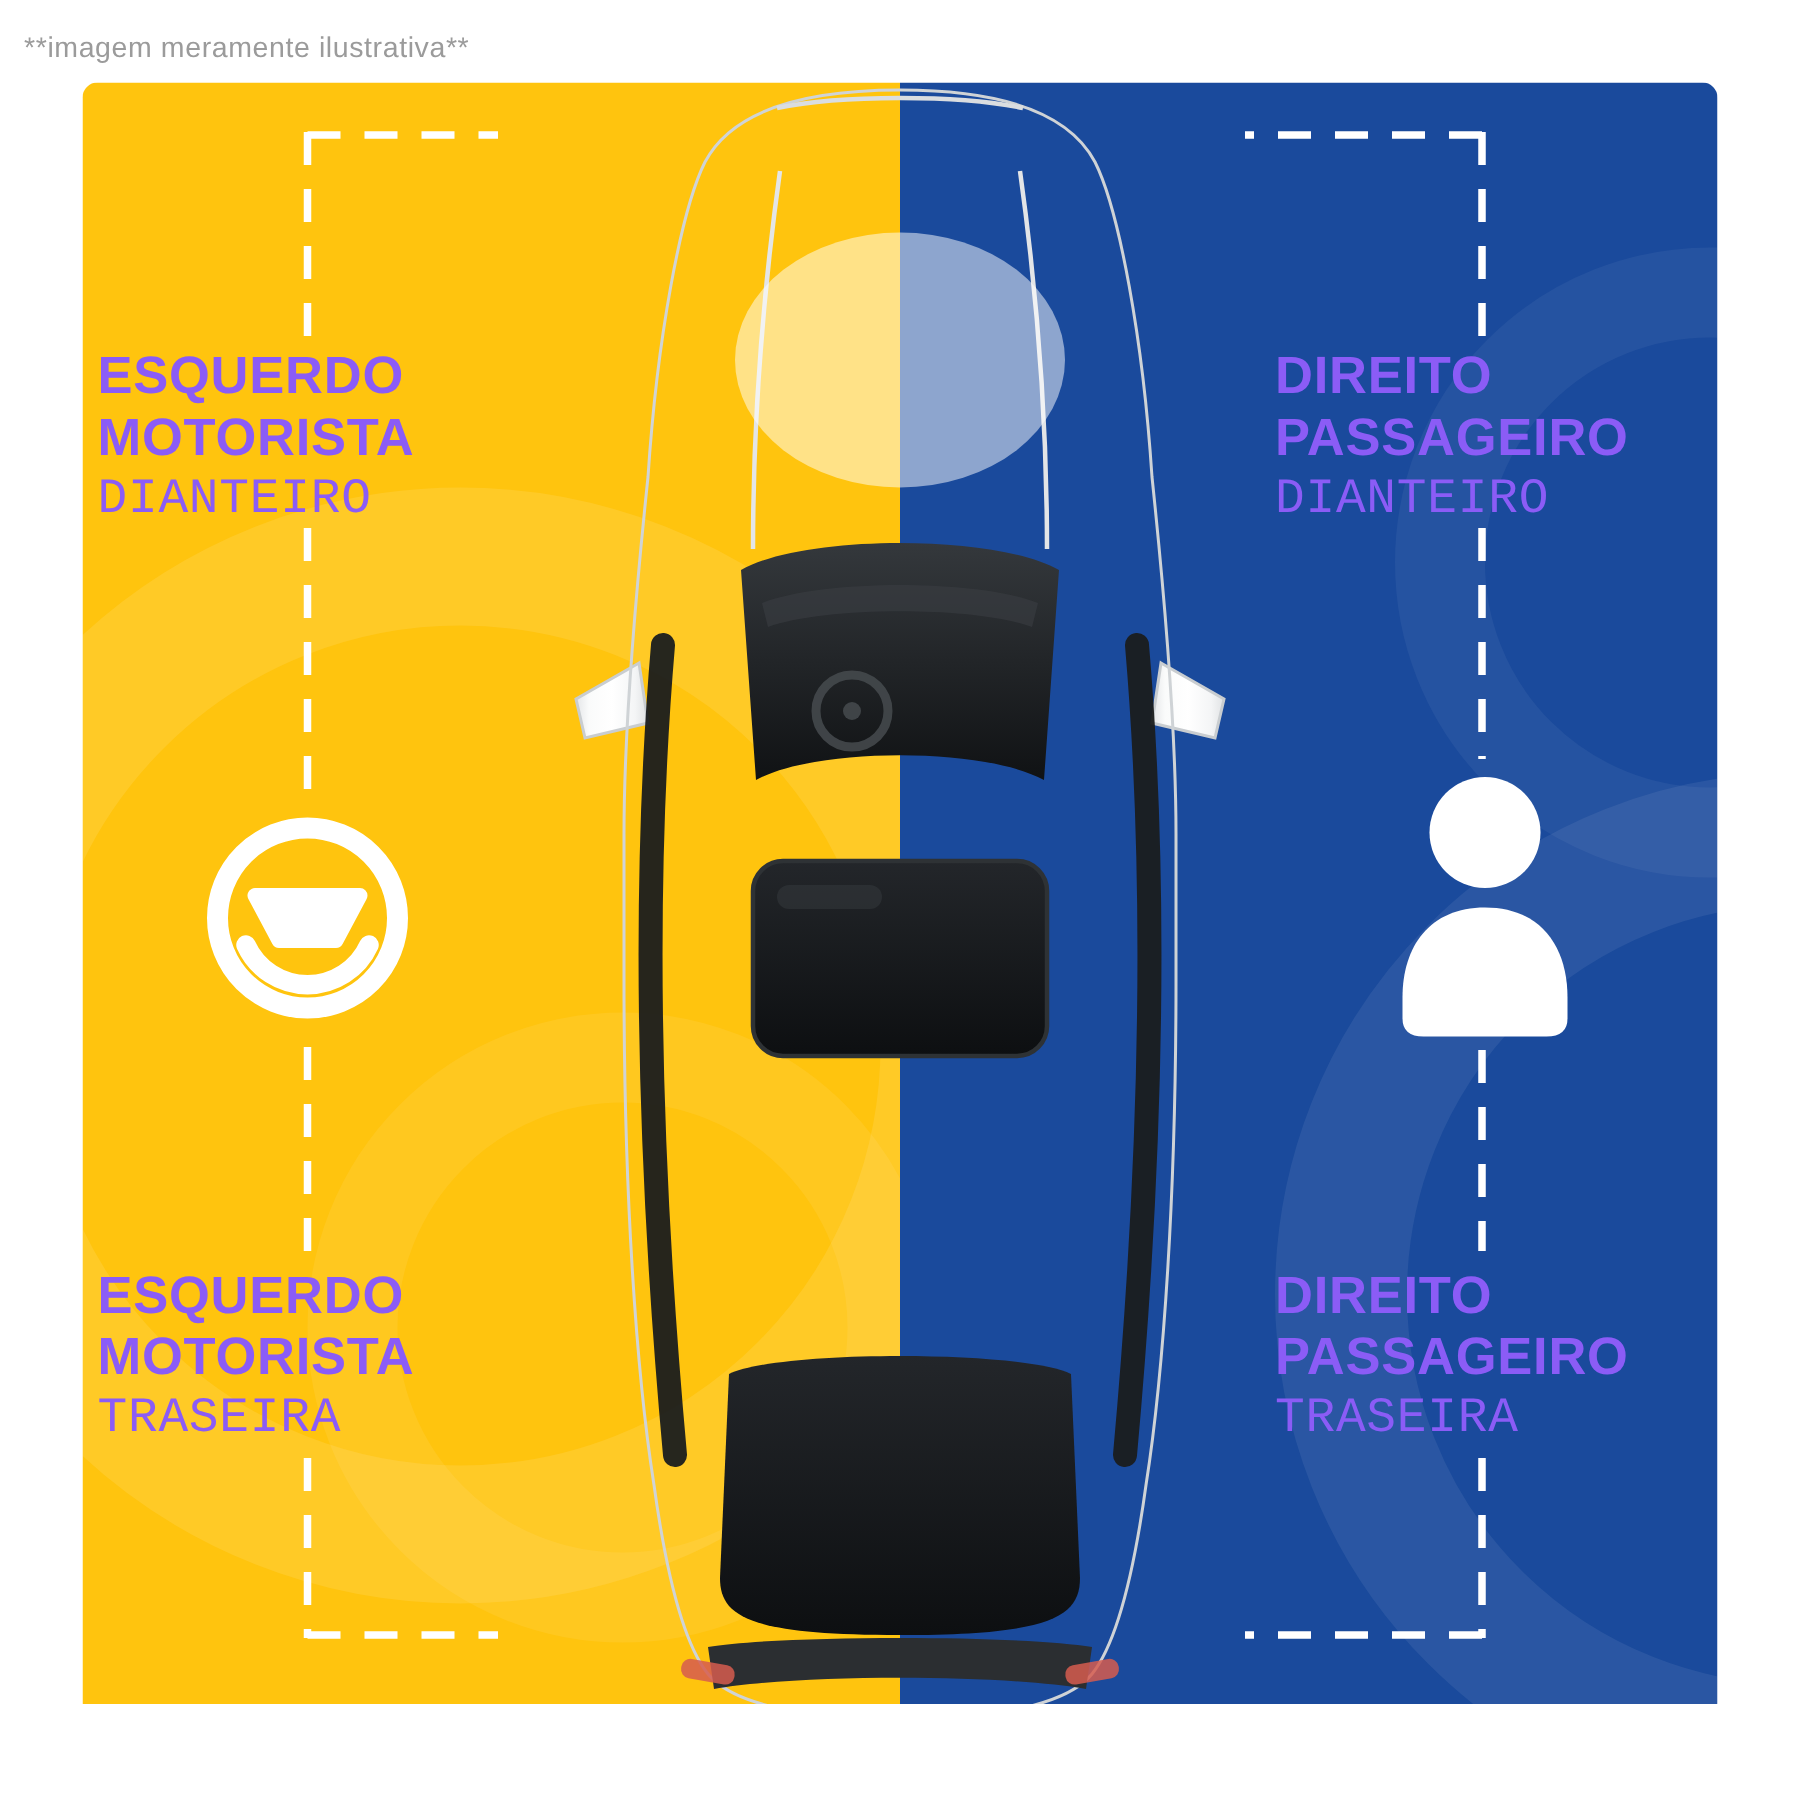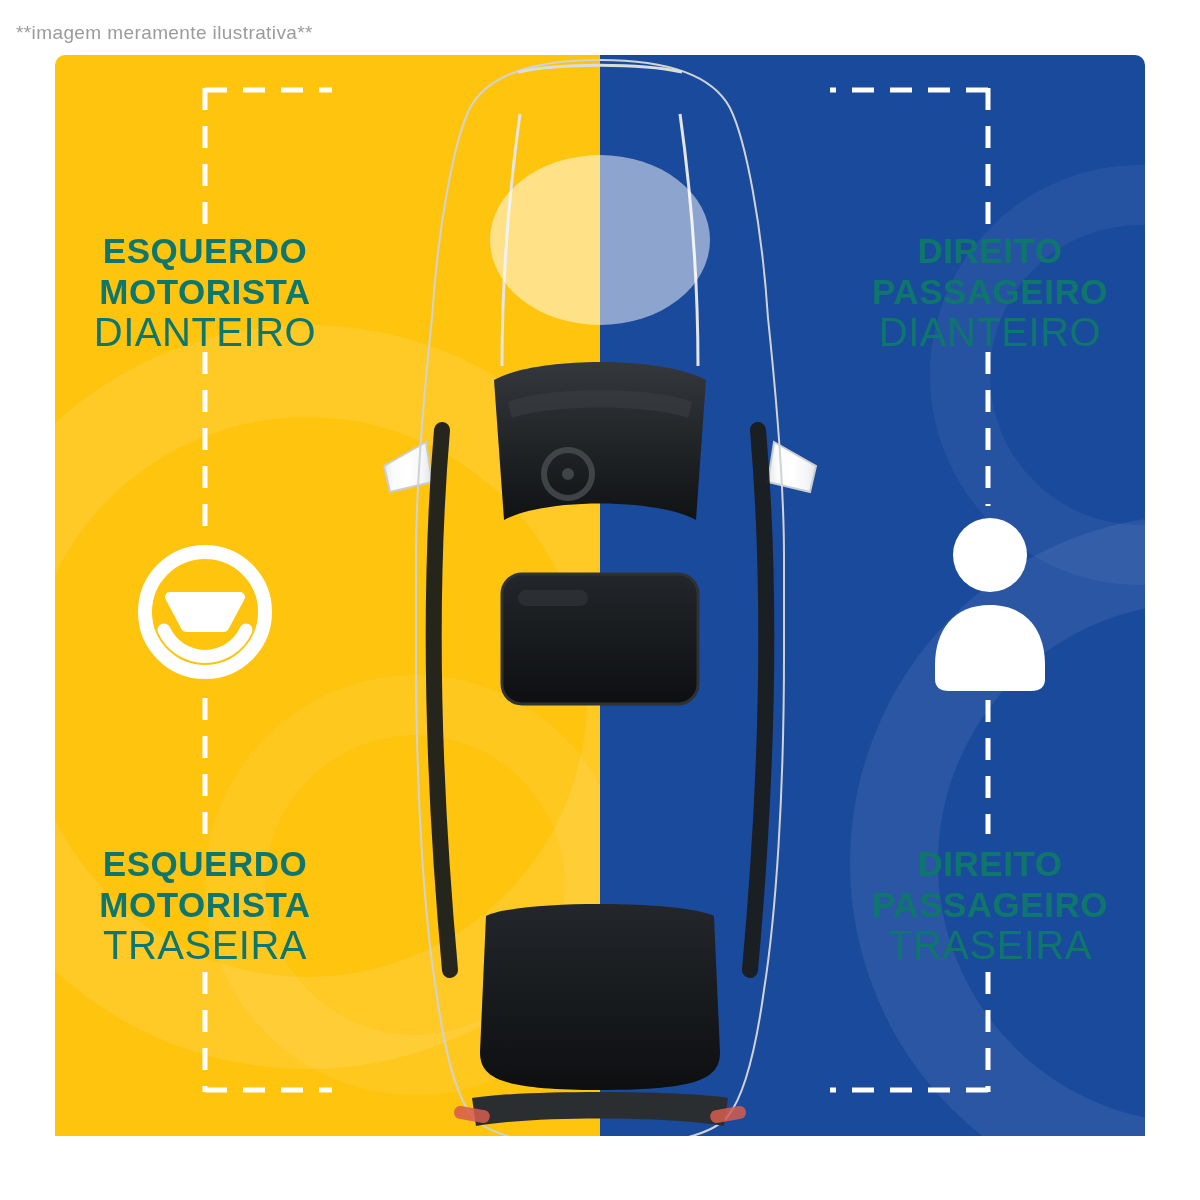--- a/index.html
+++ b/index.html
@@ -17,24 +17,24 @@
   }
   .panel-left{width:545px;height:100%;background:#ffc40e;position:relative;overflow:hidden;}
   .panel-right{width:545px;height:100%;background:#1a4a9c;position:relative;overflow:hidden;}
   .wm{position:absolute;border-radius:50%;pointer-events:none;}
   .wm-y1{width:560px;height:560px;border:92px solid rgba(255,255,255,0.10);left:-120px;top:270px;}
   .wm-y2{width:300px;height:300px;border:60px solid rgba(255,255,255,0.07);left:150px;top:620px;}
   .wm-b1{width:520px;height:520px;border:88px solid rgba(255,255,255,0.07);left:250px;top:460px;}
   .wm-b2{width:300px;height:300px;border:60px solid rgba(255,255,255,0.05);left:330px;top:110px;}
   .dash-overlay{position:absolute;left:0;top:0;z-index:2;pointer-events:none;}
   .label{
-    position:absolute;width:280px;text-align:center;color:#0f766e;z-index:3;
+    position:absolute;width:280px;color:#8b5cf6;z-index:3;
   }
   .l-bold{font-weight:bold;font-size:35px;line-height:41px;letter-spacing:.5px;}
-  .l-light{font-weight:400;font-size:40px;line-height:41px;letter-spacing:.5px;}
+  .l-light{font-weight:400;font-size:33px;line-height:41px;letter-spacing:.5px;font-family:Liberation Mono, monospace;}
   .label-fl{left:65px;top:230px;}
   .label-fr{left:850px;top:230px;}
   .label-rl{left:65px;top:843px;}
   .label-rr{left:850px;top:843px;}
   .icon-wrap{position:absolute;z-index:3;}
   .icon-steer{left:130px;top:537px;width:150px;height:150px;}
   .icon-person{left:925px;top:513px;width:130px;height:180px;}
   .car{position:absolute;left:368px;top:50px;z-index:4;}
 </style>
 </head>

